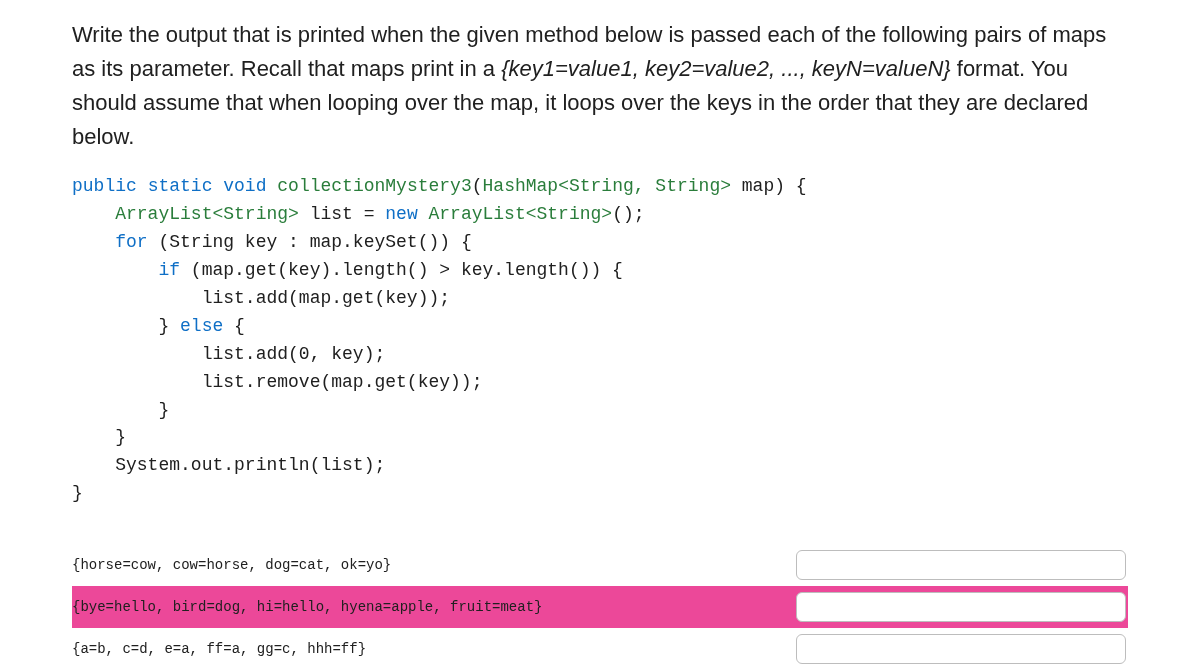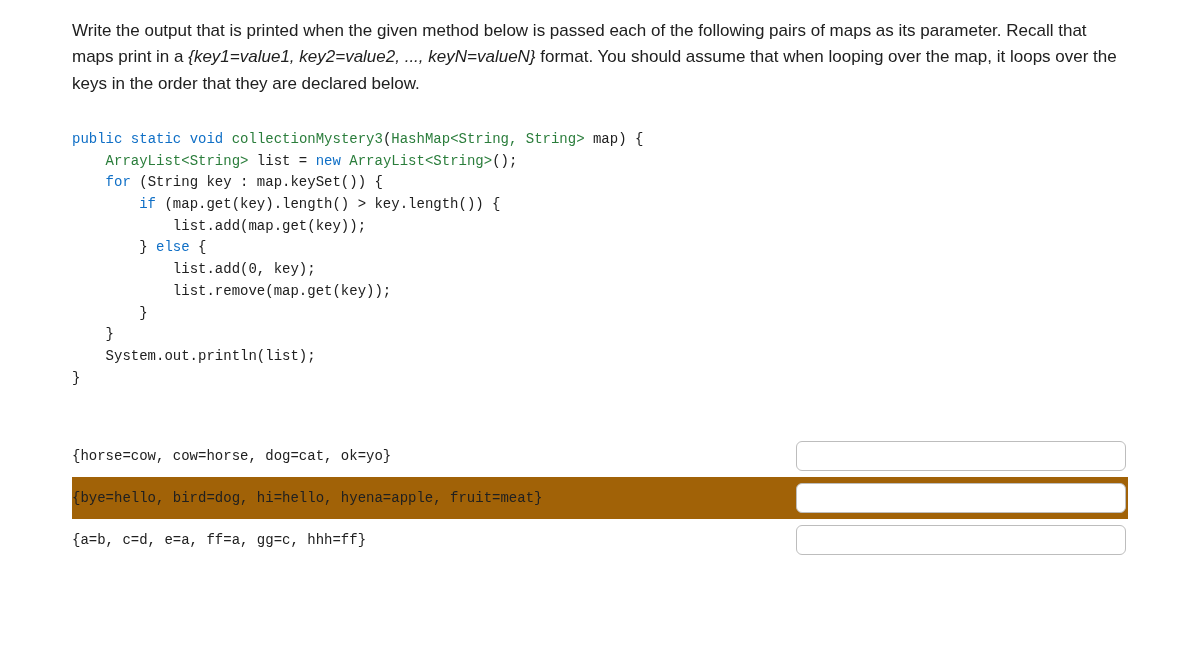--- a/index.html
+++ b/index.html
@@ -12,33 +12,33 @@
       font-size: 17px;
       line-height: 1.5;
       color: #202020;
       background: #fff;
       padding: 18px 0;
     }
     .container {
       padding: 0 72px;
     }
     .instructions {
-      margin-bottom: 32px;
-      font-size: 17px;
+      margin-bottom: 19px;
+      font-size: 22px;
       line-height: 1.55;
     }
     .instructions em {
       font-style: italic;
     }
     .code-block {
       font-family: "Consolas", "Menlo", "Courier New", monospace;
-      font-size: 14px;
+      font-size: 18px;
       line-height: 1.55;
       white-space: pre;
-      margin-bottom: 46px;
+      margin-bottom: 36px;
     }
     .kw-public { color: #0f6fc6; }
     .kw-static { color: #0f6fc6; }
     .kw-void   { color: #0f6fc6; }
     .kw-for    { color: #0f6fc6; }
     .kw-if     { color: #0f6fc6; }
     .kw-else   { color: #0f6fc6; }
     .kw-new    { color: #0f6fc6; }
     .method-name { color: #2a7d3b; }
     .type { color: #2a7d3b; }
@@ -46,21 +46,21 @@
 
     .answer-table {
       width: 100%;
       border-collapse: collapse;
     }
     .answer-table tr td {
       padding: 6px 0;
       vertical-align: middle;
     }
     .answer-table tr.dim {
-      background: #a16207;
+      background: #ec4899;
     }
     .answer-table td.prompt {
       font-family: "Consolas", "Menlo", "Courier New", monospace;
       font-size: 14px;
       white-space: nowrap;
       padding-left: 0;
       padding-right: 12px;
     }
     .answer-table td.input-cell {
       text-align: right;

